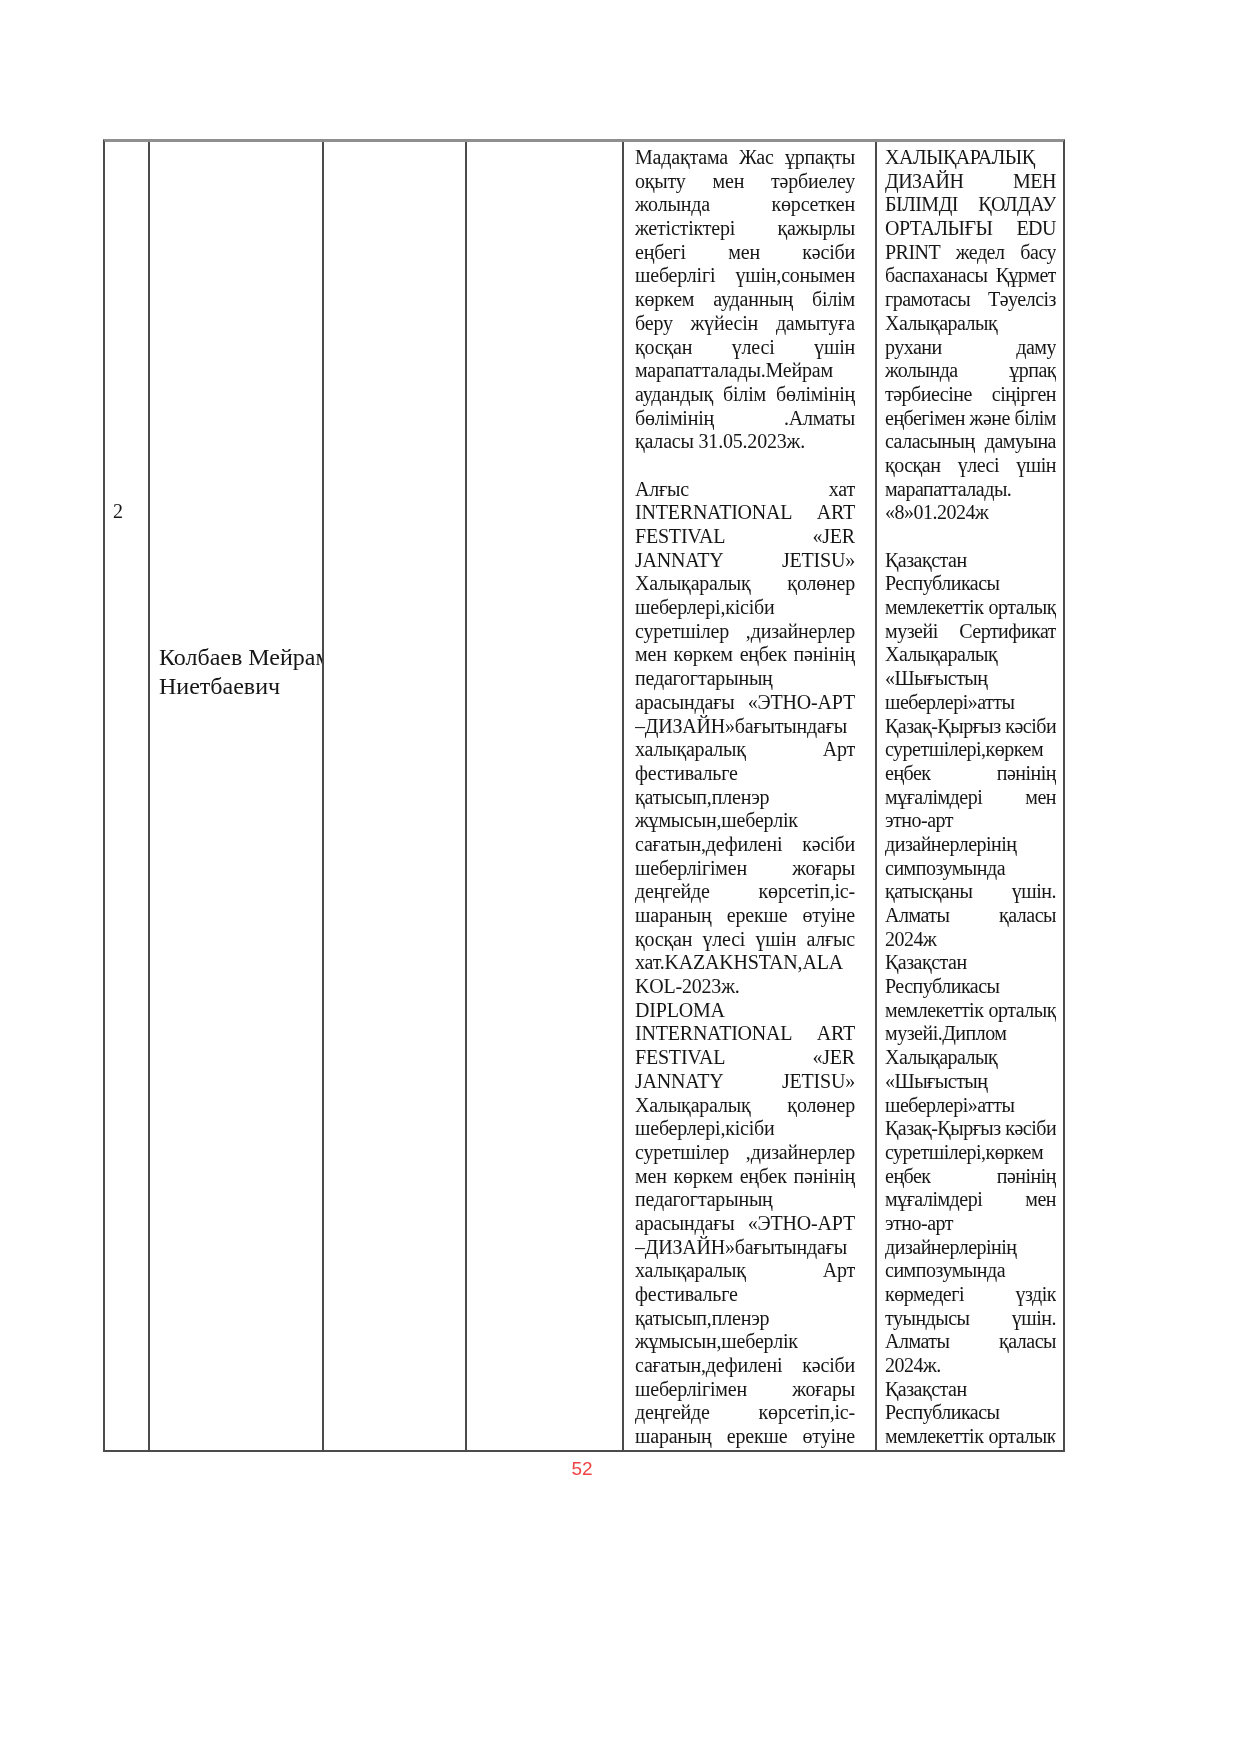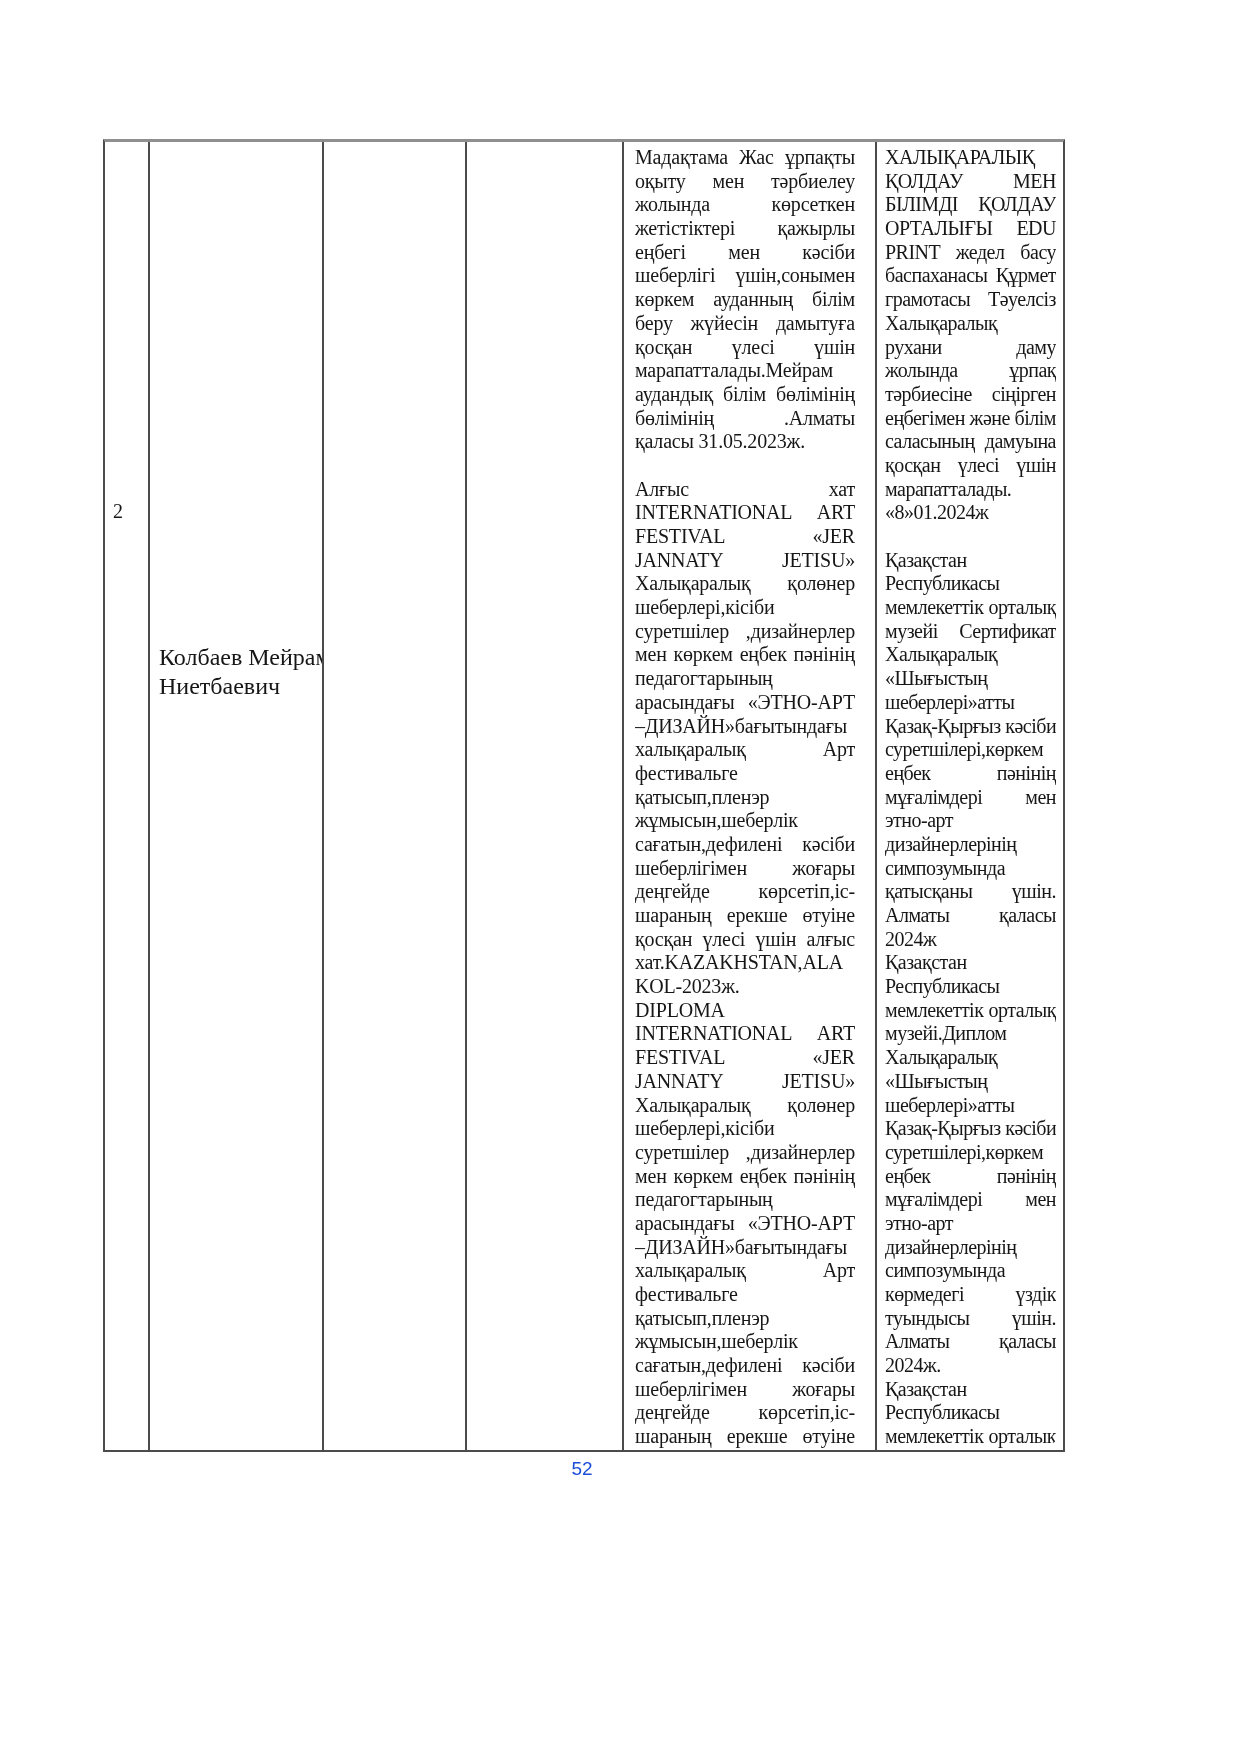--- a/index.html
+++ b/index.html
@@ -39,21 +39,21 @@
   }
   .lines .line.just{
     text-align:justify;
     text-align-last:justify;
   }
   .pagenum{
     position:absolute;
     left:582px;top:1458px;
     transform:translateX(-50%);
     font-family:"Liberation Sans", sans-serif;
-    font-size:19px;line-height:22px;color:#1d4ed8;
+    font-size:19px;line-height:22px;color:#ef4444;
   }
 </style>
 </head>
 <body>
 
 <div class="page">
   <div class="doc-table">
     <div class="cell c1">
       <div>2</div>
     </div>
@@ -124,21 +124,21 @@
           <div class="line">жұмысын,шеберлік</div>
           <div class="line just">сағатын,дефилені кәсіби</div>
           <div class="line just">шеберлігімен жоғары</div>
           <div class="line just">деңгейде көрсетіп,іс-</div>
           <div class="line just">шараның ерекше өтуіне</div>
         </div>
     </div>
     <div class="cell c6 lines">
       <div>
           <div class="line">ХАЛЫҚАРАЛЫҚ</div>
-          <div class="line just">ҚОЛДАУ МЕН</div>
+          <div class="line just">ДИЗАЙН МЕН</div>
           <div class="line just">БІЛІМДІ ҚОЛДАУ</div>
           <div class="line just">ОРТАЛЫҒЫ EDU</div>
           <div class="line just">PRINT жедел басу</div>
           <div class="line just">баспаханасы Құрмет</div>
           <div class="line just">грамотасы Тәуелсіз</div>
           <div class="line">Халықаралық</div>
           <div class="line just">рухани даму</div>
           <div class="line just">жолында ұрпақ</div>
           <div class="line just">тәрбиесіне сіңірген</div>
           <div class="line just">еңбегімен және білім</div>

